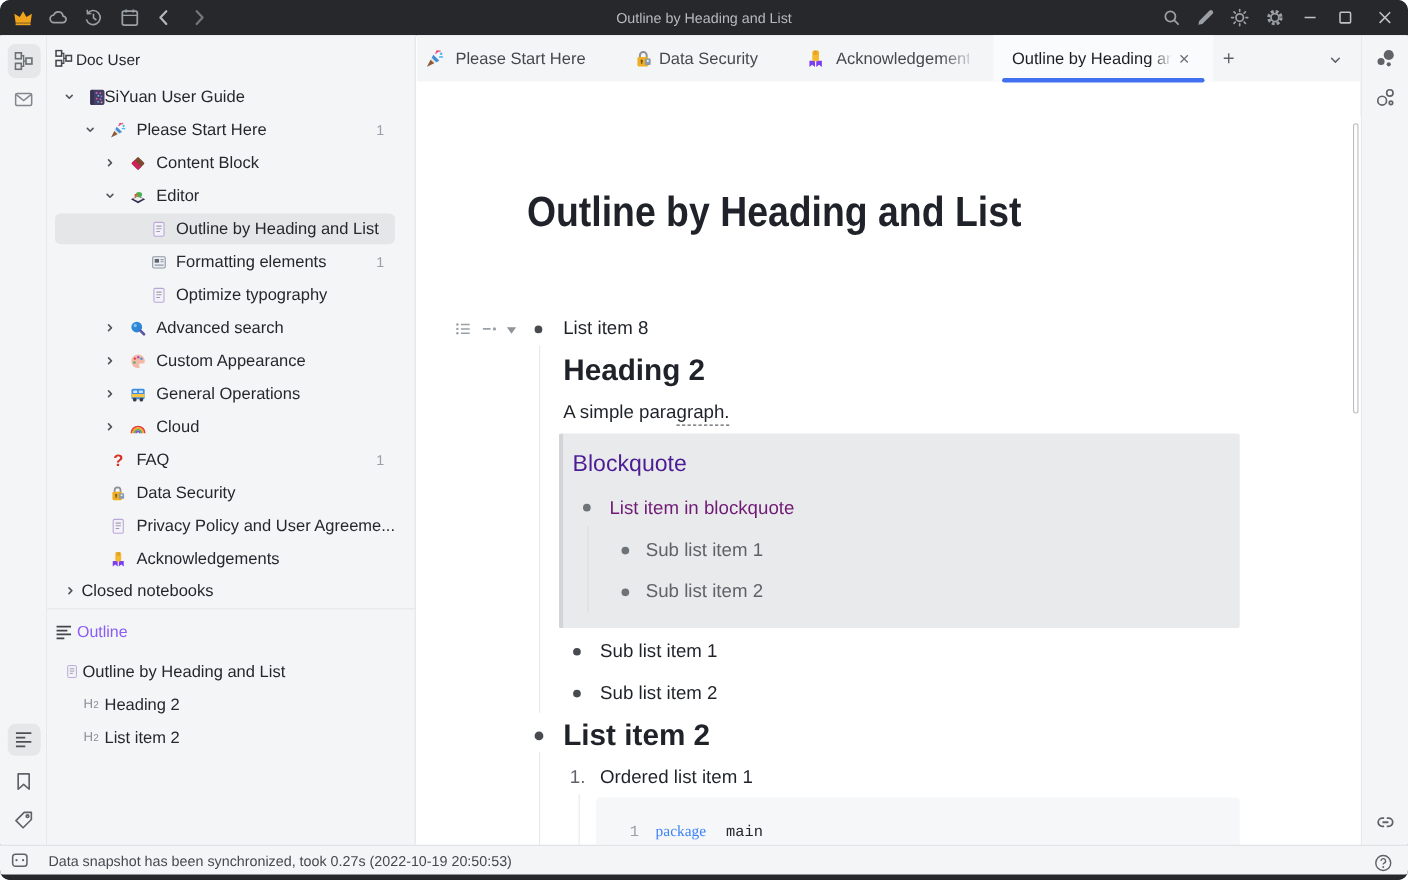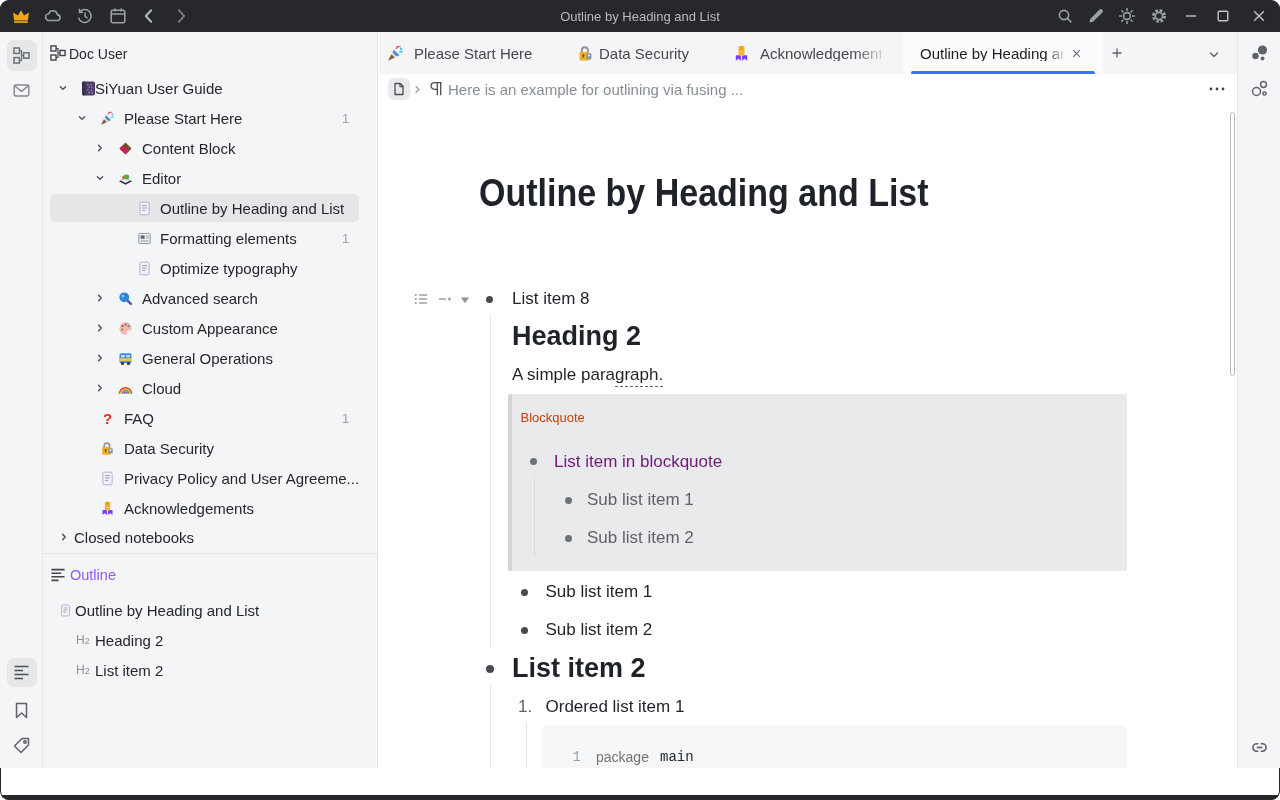--- a/index.html
+++ b/index.html
@@ -326,39 +326,20 @@
         <path d="M1.2 1.2 L7.8 7.8 M7.8 1.2 L1.2 7.8"></path>
       </svg>
 <div class="ab" style="left:532px;top:39px;width:184px;height:3.5px;background:#4170f0;border-radius:2px"></div>
 <svg style="left:732px;top:15px" width="12" height="12" viewBox="0 0 12 12" stroke="#5f6368" stroke-width="1.3">
         <path d="M6 1.5 V10.5 M1.5 6 H10.5"></path>
       </svg>
 <svg style="left:829px;top:17px" width="12" height="12" viewBox="0 0 12 12" fill="none" stroke="#5f6368" stroke-width="1.4">
         <path d="M2.5 4 L6 7.5 L9.5 4" stroke-linecap="round" stroke-linejoin="round"></path>
       </svg>
     </div>
-<div id="bc">
-      <div class="ab" style="left:9px;top:4px;width:22px;height:22px;background:#e9eaec;border-radius:6px"></div>
-<svg style="left:13px;top:8px" width="14" height="14" viewBox="0 0 14 14" fill="none" stroke="#4a4e54" stroke-width="1.3">
-        <path d="M3 1.5 H8.2 L11 4.3 V12.5 H3 Z" stroke-linejoin="round"></path>
-        <path d="M8 1.8 V4.6 H10.8" stroke-width="1.1"></path>
-      </svg>
-<svg style="left:33.5px;top:10.5px" width="9" height="9" viewBox="0 0 9 9" fill="none" stroke="#9aa0a6" stroke-width="1.3">
-        <path d="M3 1.5 L6 4.5 L3 7.5" stroke-linecap="round"></path>
-      </svg>
-<svg style="left:51px;top:8px" width="13" height="14" viewBox="0 0 13 14" fill="none" stroke="#4a4e53" stroke-width="1.3">
-        <path d="M10.7 0.7 V13.3 M7.3 0.7 V13.3 M11.5 0.7 H4.4 a3.3 3.3 0 0 0 0 6.6 H7.3"></path>
-      </svg>
-<div class="t" style="left:69px;top:7.5px;font-size:15px;color:#878d94">Here is an example for outlining via fusing ...</div>
-<svg style="left:830px;top:12px" width="16" height="6" viewBox="0 0 16 6" fill="#3c4043">
-        <circle cx="2" cy="3" r="1.4"></circle>
-        <circle cx="8" cy="3" r="1.4"></circle>
-        <circle cx="14" cy="3" r="1.4"></circle>
-      </svg>
-    </div>
 <div id="edit">
       <div class="t" style="left:100px;top:73px;font-size:34px;font-weight:bold;color:#1f2329;transform:scaleY(1.13);transform-origin:0 100%">Outline by Heading and List</div>
 <svg style="left:35px;top:187px" width="14" height="14" viewBox="0 0 14 14" fill="#9aa0a6" stroke="#9aa0a6" stroke-width="1.4">
         <circle cx="1.8" cy="3" r="1.1" stroke="none"></circle>
         <circle cx="1.8" cy="7" r="1.1" stroke="none"></circle>
         <circle cx="1.8" cy="11" r="1.1" stroke="none"></circle>
         <path d="M5 3 H13 M5 7 H13 M5 11 H13"></path>
       </svg>
 <svg style="left:59px;top:187px" width="14" height="14" viewBox="0 0 14 14" stroke="#9aa0a6" stroke-width="1.5" fill="#9aa0a6">
         <path d="M1 7 H8"></path>
@@ -366,38 +347,51 @@
       </svg>
 <svg style="left:80px;top:189px" width="12" height="12" viewBox="0 0 12 12" fill="#8f949a">
         <path d="M1.8 3.5 L10.2 3.5 L6 9.3 Z"></path>
       </svg>
 <div class="bullet" style="left:107px;top:190.5px"></div>
 <div class="t" style="left:133px;top:184.9px;font-size:17px;color:#1f2329">List item 8</div>
 <div class="guide" style="left:111px;top:209px;height:334px"></div>
 <div class="t" style="left:133px;top:218.1px;font-size:27px;font-weight:bold;color:#1f2329">Heading 2</div>
 <div class="t" style="left:133px;top:261px;font-size:17px;color:#1f2329">A simple para<span style="border-bottom:1px dashed #5f6368;padding-bottom:1.5px">graph.</span></div>
 <div class="ab" style="left:128.5px;top:289px;width:619.5px;height:177px;background:#e9eaeb;border-left:4px solid #d2d4d7;border-radius:2px"></div>
-<div class="t" style="left:141.5px;top:305.9px;font-size:13px;color:#c2410c">Blockquote</div>
+<div class="t" style="left:141.5px;top:305.9px;font-size:21px;color:#4c1d95">Blockquote</div>
 <div class="bullet" style="left:150.5px;top:352.5px;background:#6e7378"></div>
 <div class="t" style="left:175px;top:348.4px;font-size:17px;color:#701a75">List item in blockquote</div>
 <div class="guide" style="left:154.5px;top:373px;height:79px;background:#d9dbde"></div>
 <div class="bullet" style="left:185.5px;top:391.5px;background:#6e7378"></div>
 <div class="t" style="left:208px;top:385.9px;font-size:17px;color:#5f6368">Sub list item 1</div>
 <div class="bullet" style="left:185.5px;top:429.5px;background:#6e7378"></div>
 <div class="t" style="left:208px;top:423.9px;font-size:17px;color:#5f6368">Sub list item 2</div>
 <div class="bullet" style="left:142px;top:483.5px"></div>
 <div class="t" style="left:166.5px;top:477.9px;font-size:17px;color:#1f2329">Sub list item 1</div>
 <div class="bullet" style="left:142px;top:521.5px"></div>
 <div class="t" style="left:166.5px;top:515.9px;font-size:17px;color:#1f2329">Sub list item 2</div>
 <div class="bullet" style="left:106.5px;top:559.5px;width:8px;height:8px"></div>
 <div class="t" style="left:133px;top:550.3px;font-size:27px;font-weight:bold;color:#1f2329">List item 2</div>
 <div class="guide" style="left:111px;top:579px;height:84px"></div>
 <div class="t" style="left:139px;top:592.9px;font-size:17px;color:#5f6368">1.</div>
 <div class="t" style="left:166.5px;top:592.9px;font-size:17px;color:#1f2329">Ordered list item 1</div>
 <div class="guide" style="left:146.5px;top:617px;height:46px"></div>
 <div class="ab" style="left:163px;top:620px;width:585px;height:43px;background:#f6f7f9;border-radius:4px 4px 0 0"></div>
 <div class="t" style="left:188px;top:645.1px;width:14px;text-align:right;font-family:'Liberation Mono',monospace;font-size:14px;color:#9aa0a6">1</div>
-<div class="t" style="left:217px;top:645.1px;font-family:Liberation Sans, sans-serif;font-size:14px;color:#737373">package</div>
+<div class="t" style="left:217px;top:645.1px;font-family:Liberation Serif, serif;font-size:14px;color:#3b82f6">package</div>
 <div class="t" style="left:281px;top:645.1px;font-family:'Liberation Mono',monospace;font-size:14px;color:#24292e">main</div>
     </div>
+<div id="sbar">
+<svg style="left:10px;top:5px" width="16" height="16" viewBox="0 0 16 16" fill="none" stroke="#5f6368" stroke-width="1.4">
+        <rect x="1.5" y="2.5" width="13" height="11" rx="2.5"></rect>
+        <circle cx="5" cy="8" r="1" fill="#5f6368" stroke="none"></circle>
+        <circle cx="11" cy="8" r="1" fill="#5f6368" stroke="none"></circle>
+      </svg>
+<div class="t" style="left:44px;top:7px;font-size:13px;color:#45494e">Data snapshot has been synchronized, took 0.27s (2022-10-19 20:50:53)</div>
+<svg style="left:1249px;top:7px" width="17" height="17" viewBox="0 0 17 17" fill="none" stroke="#5f6368" stroke-width="1.3">
+        <circle cx="8.5" cy="8.5" r="6.8"></circle>
+        <path d="M6.4 6.6 a2.1 2.1 0 1 1 2.9 2 c-0.6 0.25 -0.8 0.6 -0.8 1.3"></path>
+        <circle cx="8.5" cy="12.2" r="0.9" fill="#5f6368" stroke="none"></circle>
+      </svg>
+</div>
 <div class="ab" style="left:1230px;top:112px;width:5px;height:264px;border:1px solid #b9bcc0;border-radius:3px;background:#fff"></div>
 <div id="bstrip"></div>
 </div>
 
 </body></html>

